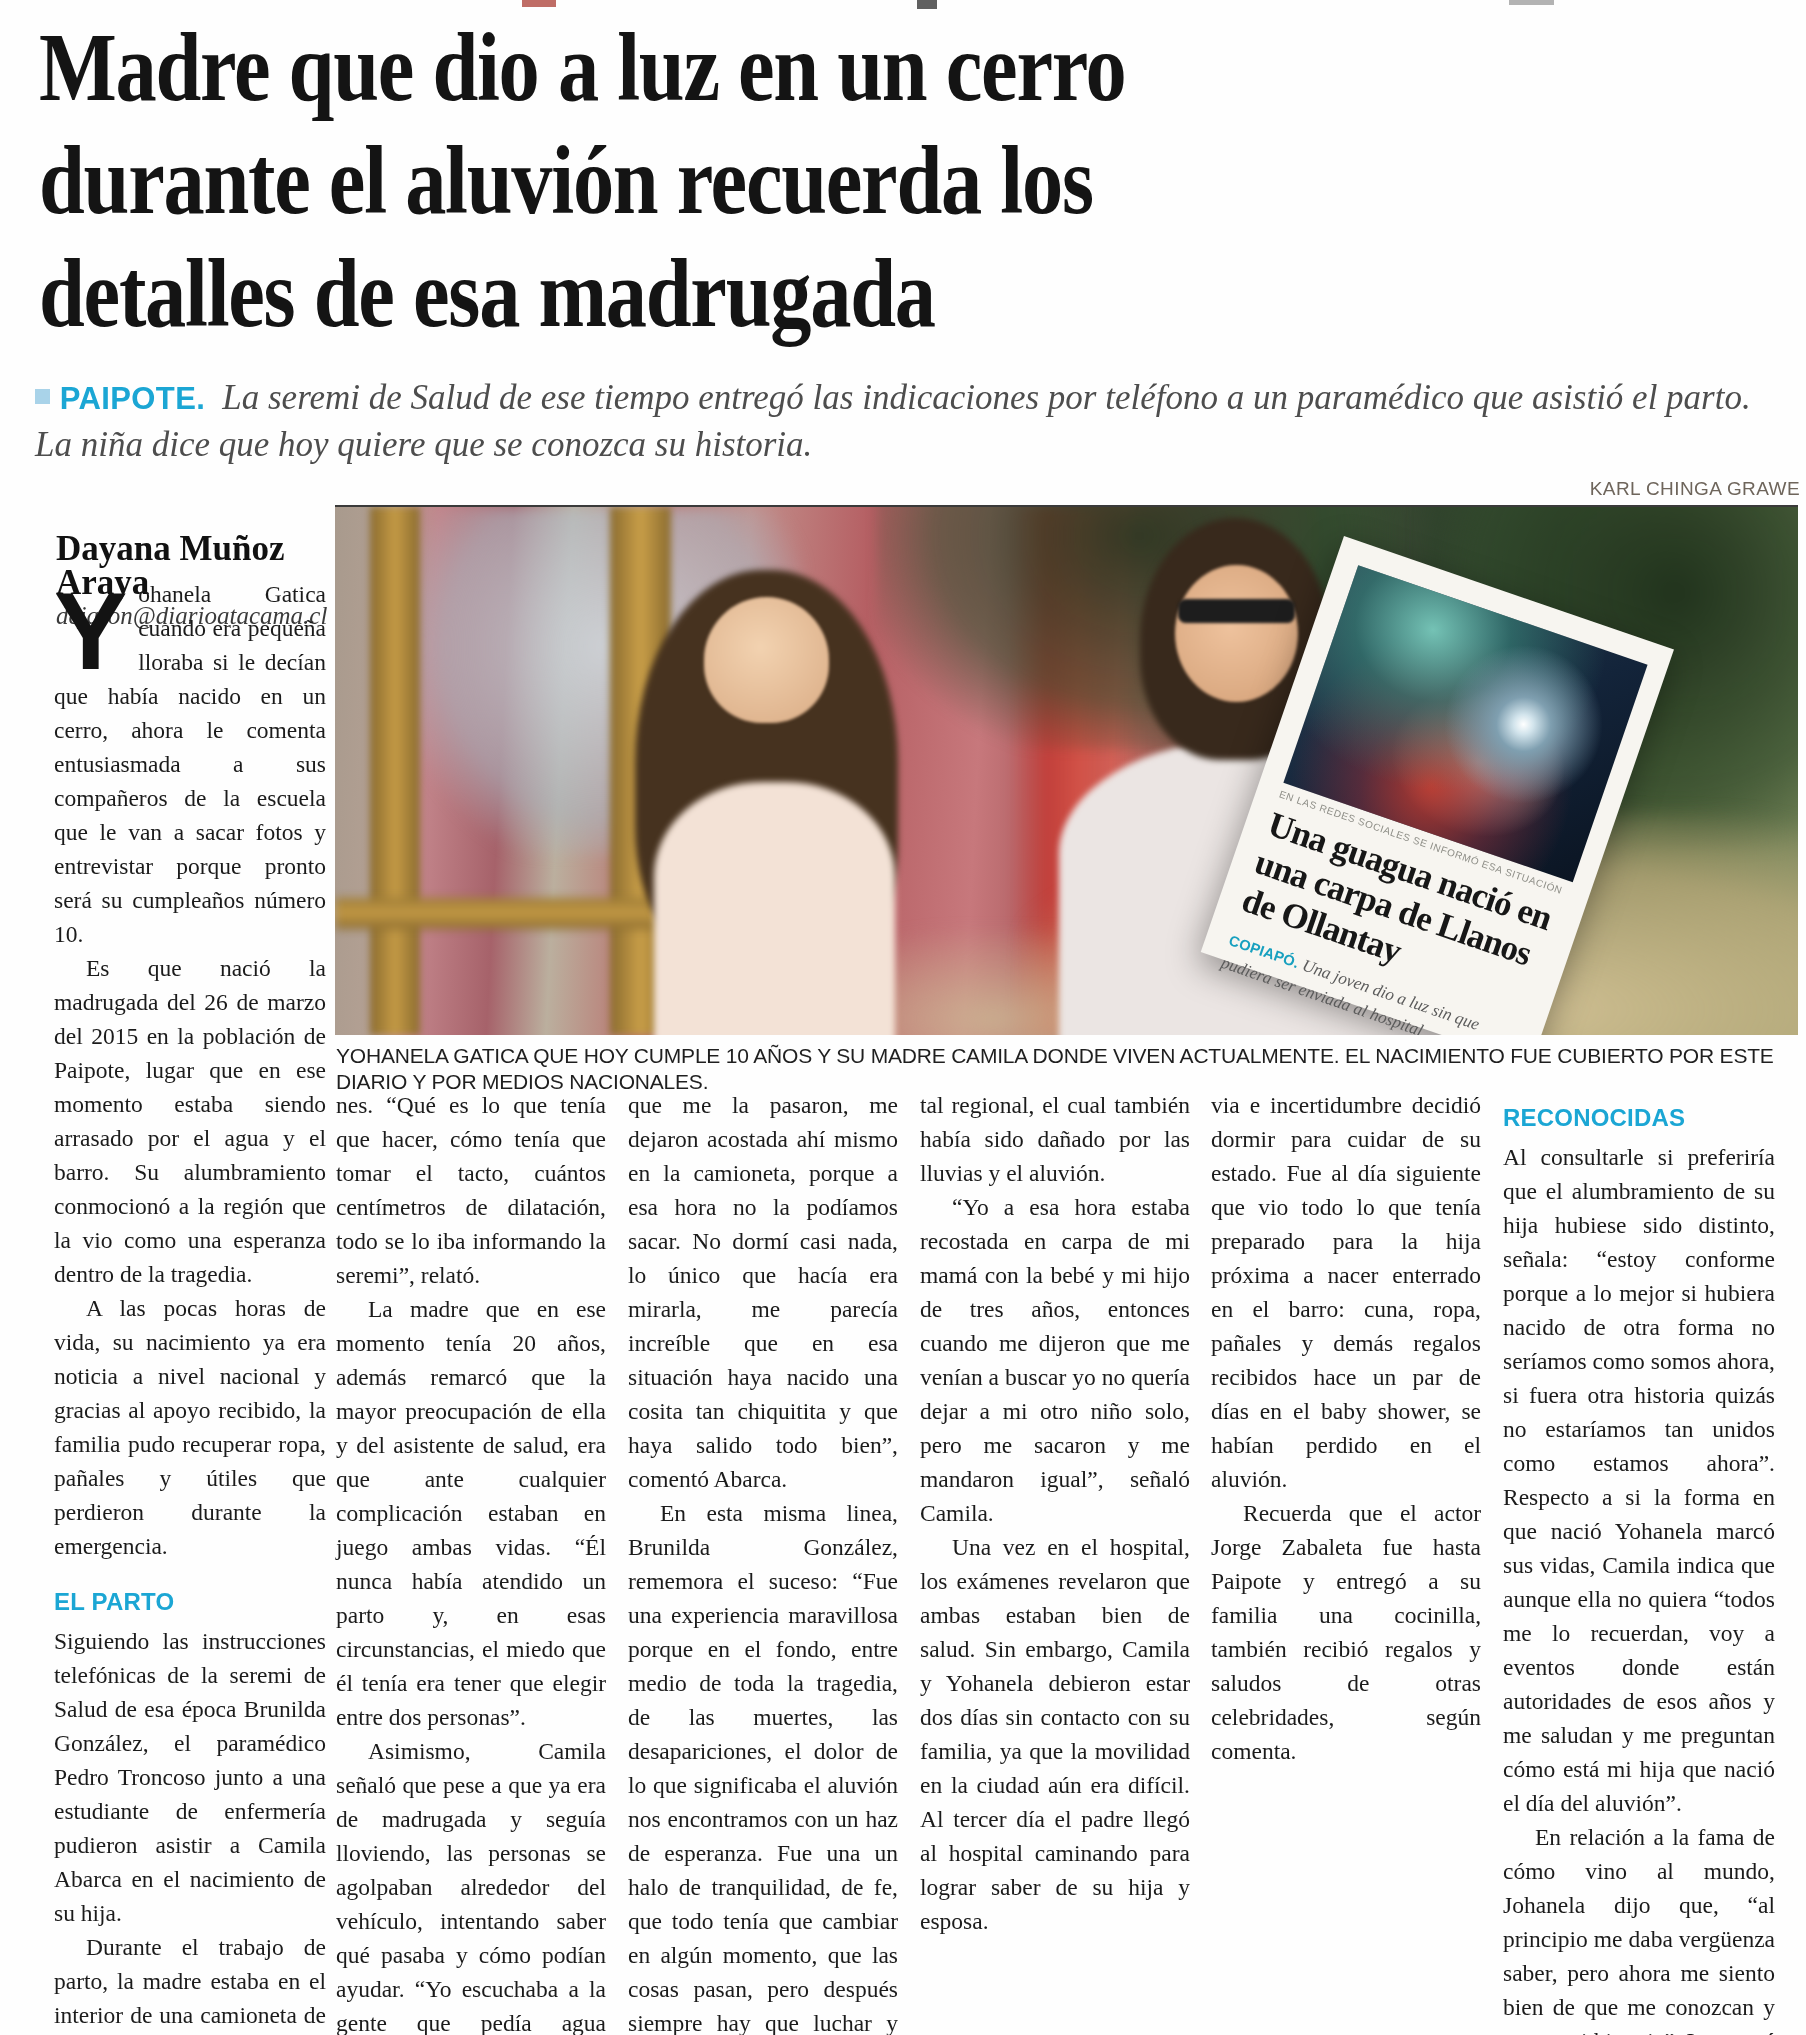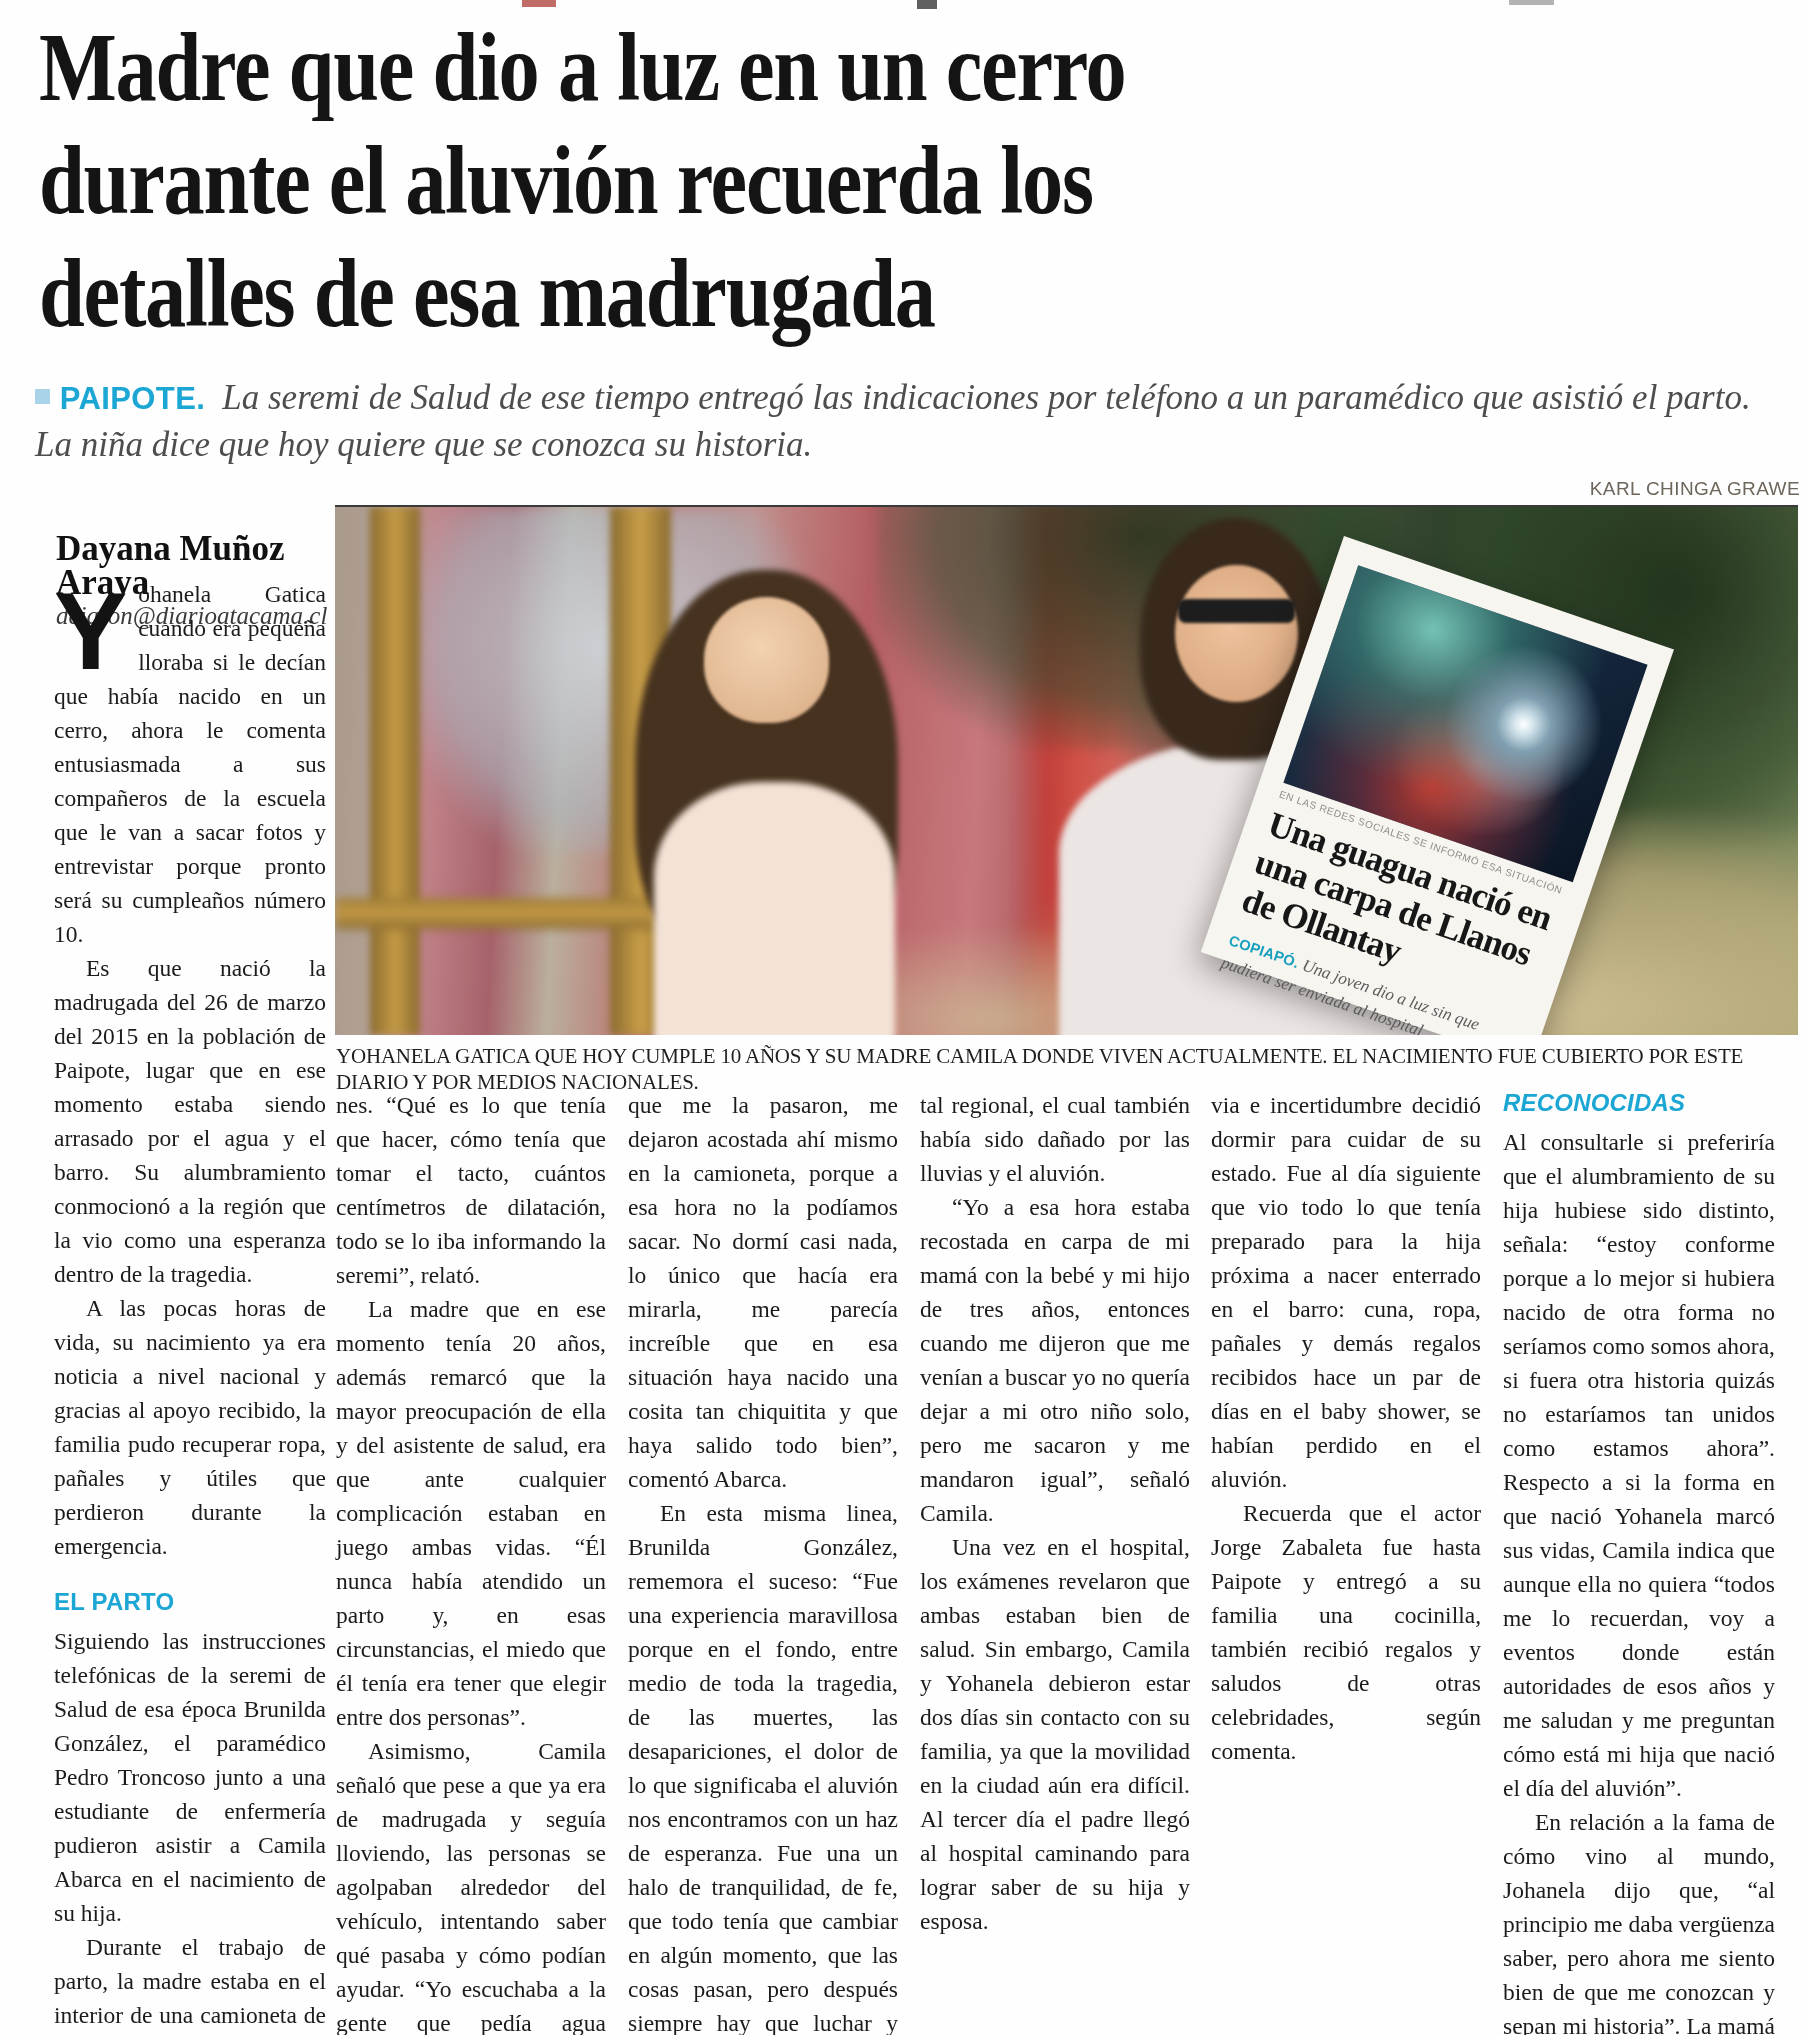--- a/index.html
+++ b/index.html
@@ -97,37 +97,37 @@
   #inset-tinycap { margin:6.2px 0 6.2px; font-family:"Liberation Sans",sans-serif;
     font-size:10px; letter-spacing:0.6px; color:#8d8d86; }
   #inset-headline { font-family:"Liberation Serif",serif; font-weight:700;
     font-size:35px; line-height:40px; color:#171717; letter-spacing:-0.8px; }
   #inset-dek { margin-top:10.8px; font-size:17px; line-height:23px; font-style:italic; color:#5b5b5b; }
   #inset-dek .tag { font-style:normal; font-weight:700; font-family:"Liberation Sans",sans-serif;
     font-size:14.7px; letter-spacing:0.2px; }
 
   
   #caption { position:absolute; left:336px; top:1043px; width:1466px;
-    font-family:Liberation Serif, serif; font-size:21px; line-height:26px;
+    font-family:Liberation Sans, sans-serif; font-size:21px; line-height:26px;
     color:#1f1f1f; letter-spacing:-0.2px; }
 
   
   .body-col { position:absolute; width:270px; font-family:"Liberation Serif",serif;
     font-size:23.5px; line-height:34px; color:#1b1b1b; text-align:justify; }
   .col-1 { left:54px;  top:577px;  width:272px; }
   .col-2 { left:336px; top:1088px; }
   .col-3 { left:628px; top:1088px; }
   .col-4 { left:920px;top:1088px; }
   .col-5 { left:1211px;top:1088px; }
   .col-6 { left:1503px;top:1088px; width:272px; }
   .para { margin:0; }
   .para.indent { text-indent:32px; }
   .sec { font-family:"Liberation Sans",sans-serif; font-weight:700; font-size:24px;
     line-height:28px; color:#1ba6d4; letter-spacing:0.2px; margin:25px 0 7.7px; }
-  .sec.first { margin-top:1px;font-style:italic; }
+  .sec.first { margin-top:16px; }
   .dropcap { float:left; font-family:"Liberation Sans",sans-serif; font-weight:700;
     font-size:110px; line-height:91px; color:#131313; margin:7.7px 10.8px 1.5px 0; }
 </style>
 </head>
 <body>
 
 <div id="page">
 
   <div class="crop-art art1"></div>
   <div class="crop-art art2"></div>

